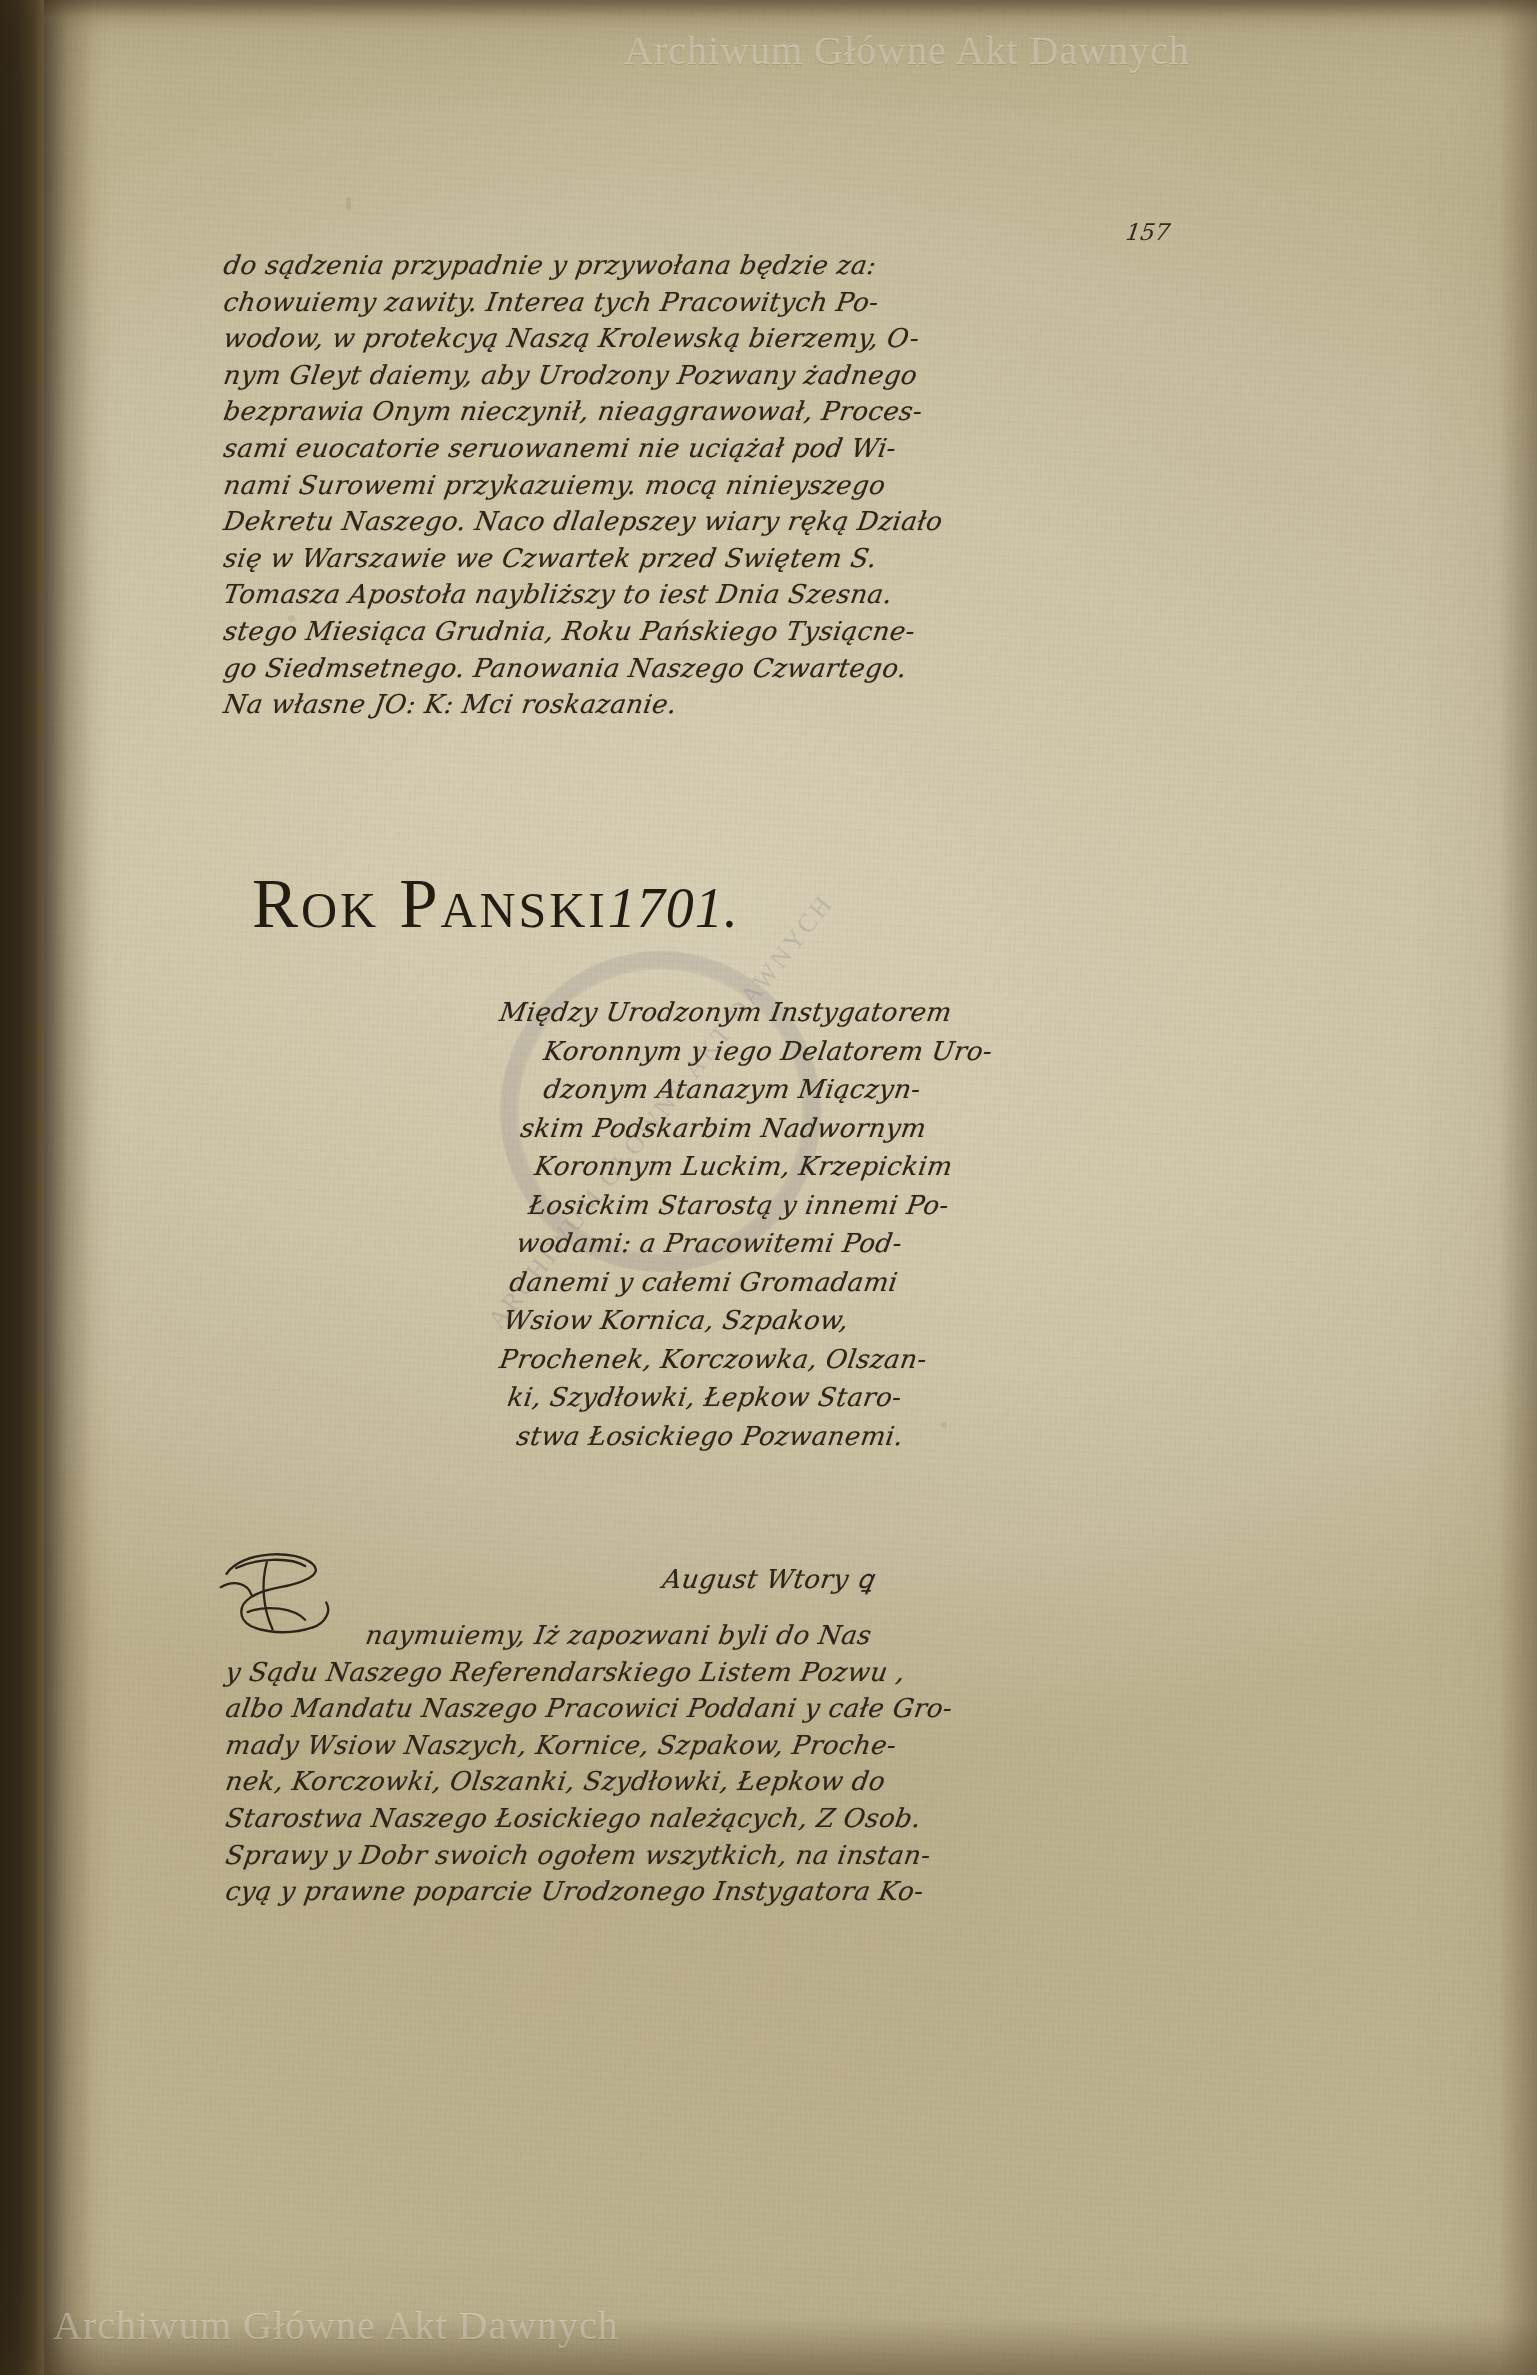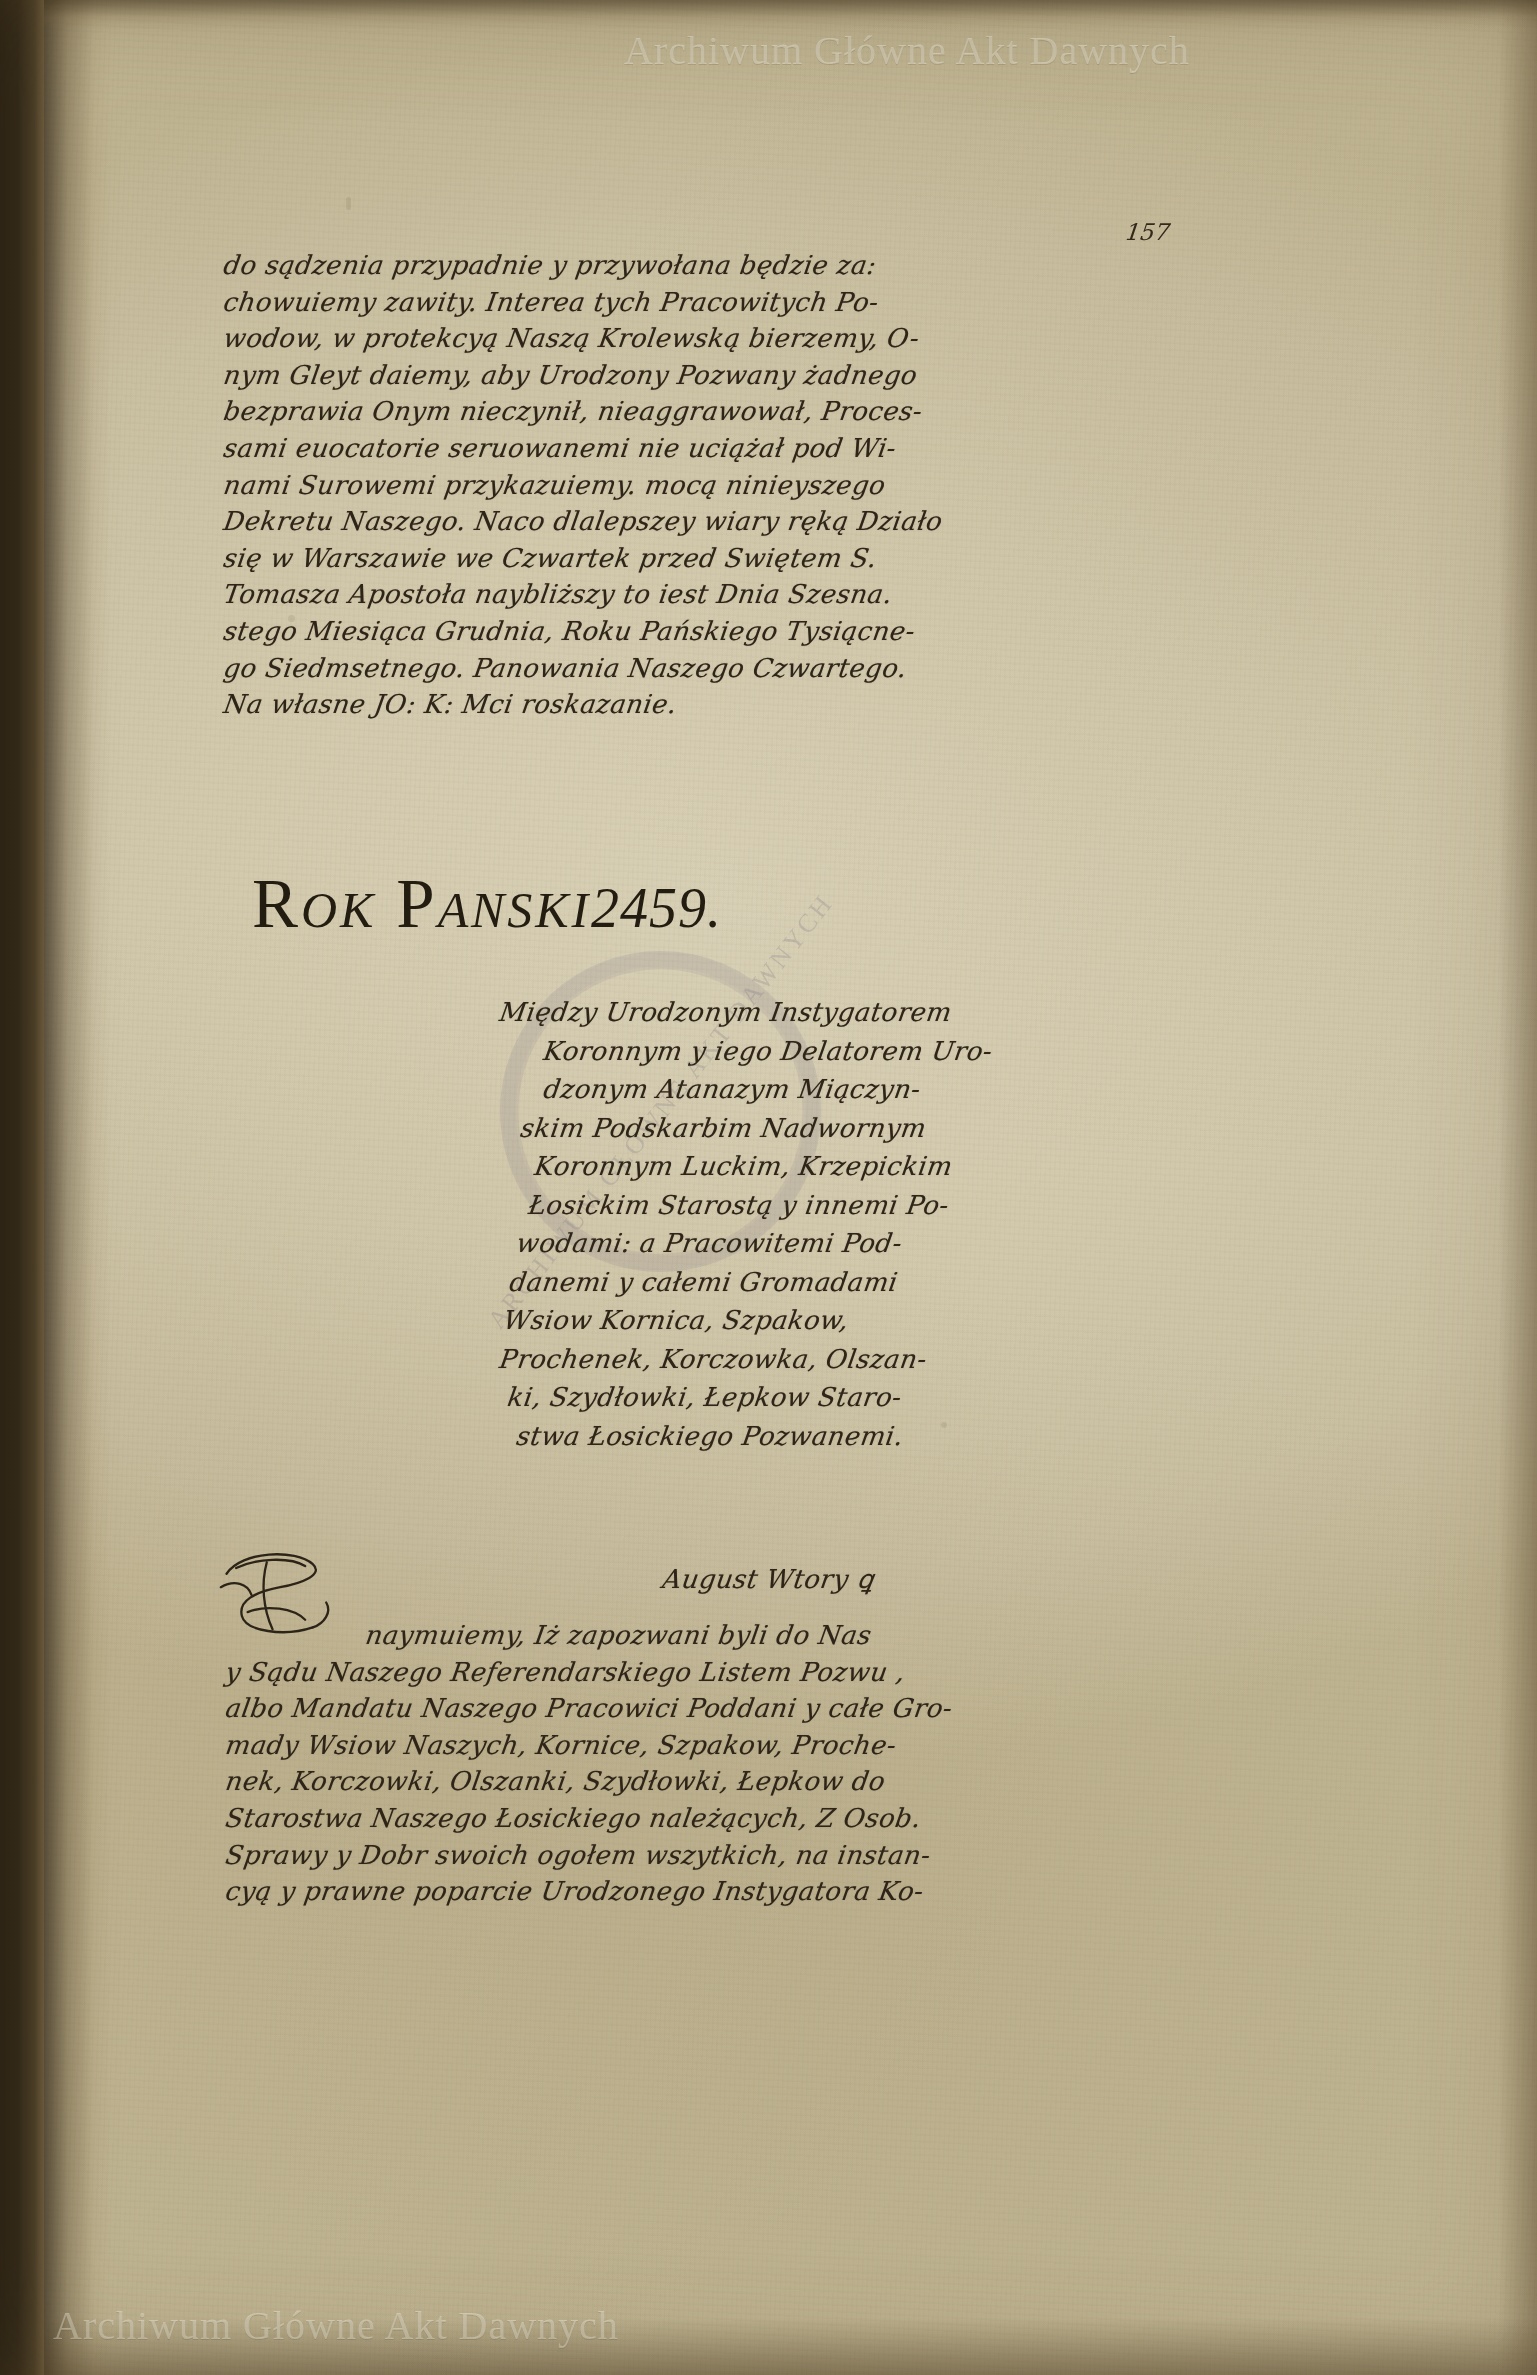--- a/index.html
+++ b/index.html
@@ -165,21 +165,21 @@
     top: 865px;
     width: 961px;
     color: #231c10;
     font-family: "Liberation Serif", serif;
     font-style: normal;
     font-weight: 400;
     font-size: 69px;
     letter-spacing: 2.9px;
     white-space: nowrap;
   }
-  #heading .small { font-size: 50px; font-style: italic; }
+  #heading .small { font-size: 50px; }
   #heading .yr { font-size: 56px; letter-spacing: 1px; font-style: italic; }
 
   
   #block-parties { position: absolute; left: 500px; top: 999px; width: 749px; }
   #block-parties .hand { position: static; display: block; margin-bottom: 12.5px; }
 
   
   #king-line { position: absolute; left: 663px; top: 1566px; }
 
   
@@ -252,21 +252,21 @@
     <span class="hand slant">Dekretu Naszego. Naco dlalepszey wiary ręką Działo</span>
     <span class="hand slant">się w Warszawie we Czwartek przed Swiętem S.</span>
     <span class="hand slant">Tomasza Apostoła naybliższy to iest Dnia Szesna.</span>
     <span class="hand slant">stego Miesiąca Grudnia, Roku Pańskiego Tysiącne-</span>
     <span class="hand slant">go Siedmsetnego. Panowania Naszego  Czwartego.</span>
     <span class="hand slant sig-line">Na własne JO: K: Mci roskazanie.</span>
   </div>
 
   <div id="heading">
     <span>R</span><span class="small">OK</span>
-    <span>P</span><span class="small">ANSKI</span><span class="yr">2459.</span>
+    <span>P</span><span class="small">ANSKI</span><span class="yr">1701.</span>
   </div>
 
   <div id="block-parties">
     <span class="hand slant">Między Urodzonym Instygatorem</span>
     <span class="hand slant" style="margin-left:44px;">Koronnym y iego Delatorem Uro-</span>
     <span class="hand slant" style="margin-left:44px;">dzonym Atanazym Miączyn-</span>
     <span class="hand slant" style="margin-left:21px;">skim Podskarbim Nadwornym</span>
     <span class="hand slant" style="margin-left:35px;">Koronnym Luckim, Krzepickim</span>
     <span class="hand slant" style="margin-left:29px;">Łosickim Starostą y innemi Po-</span>
     <span class="hand slant" style="margin-left:17.3px;">wodami:  a Pracowitemi Pod-</span>

